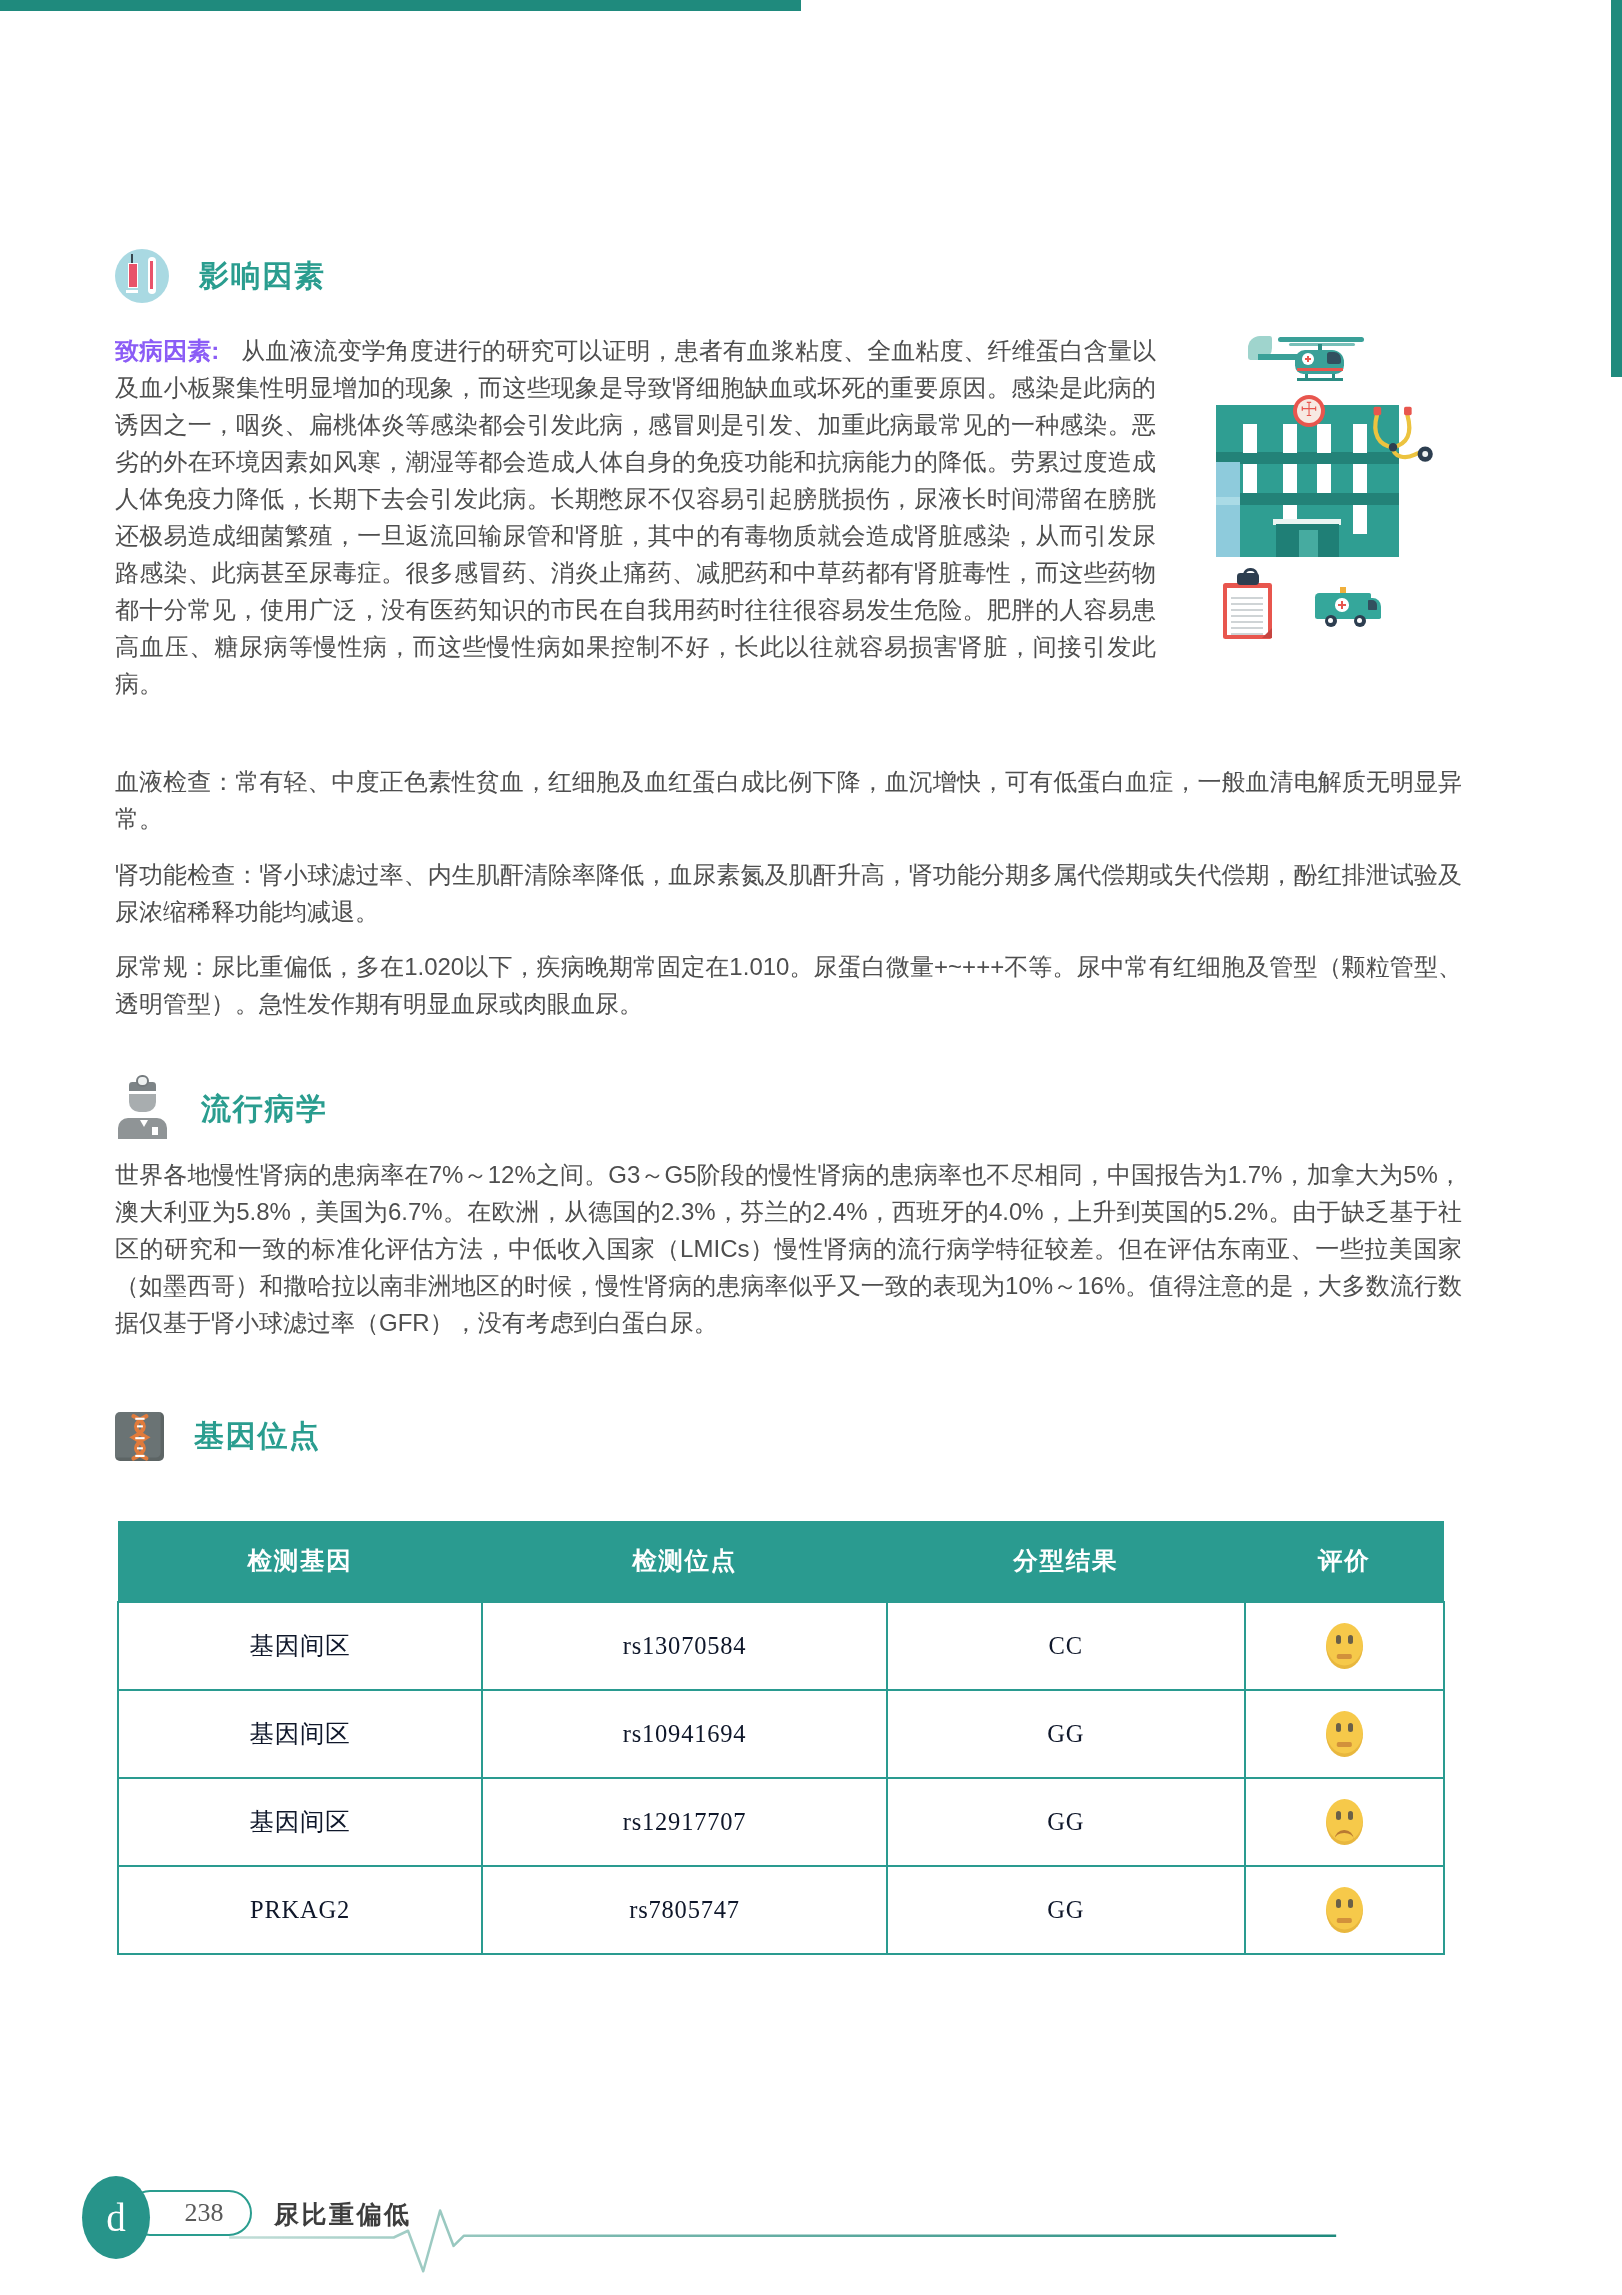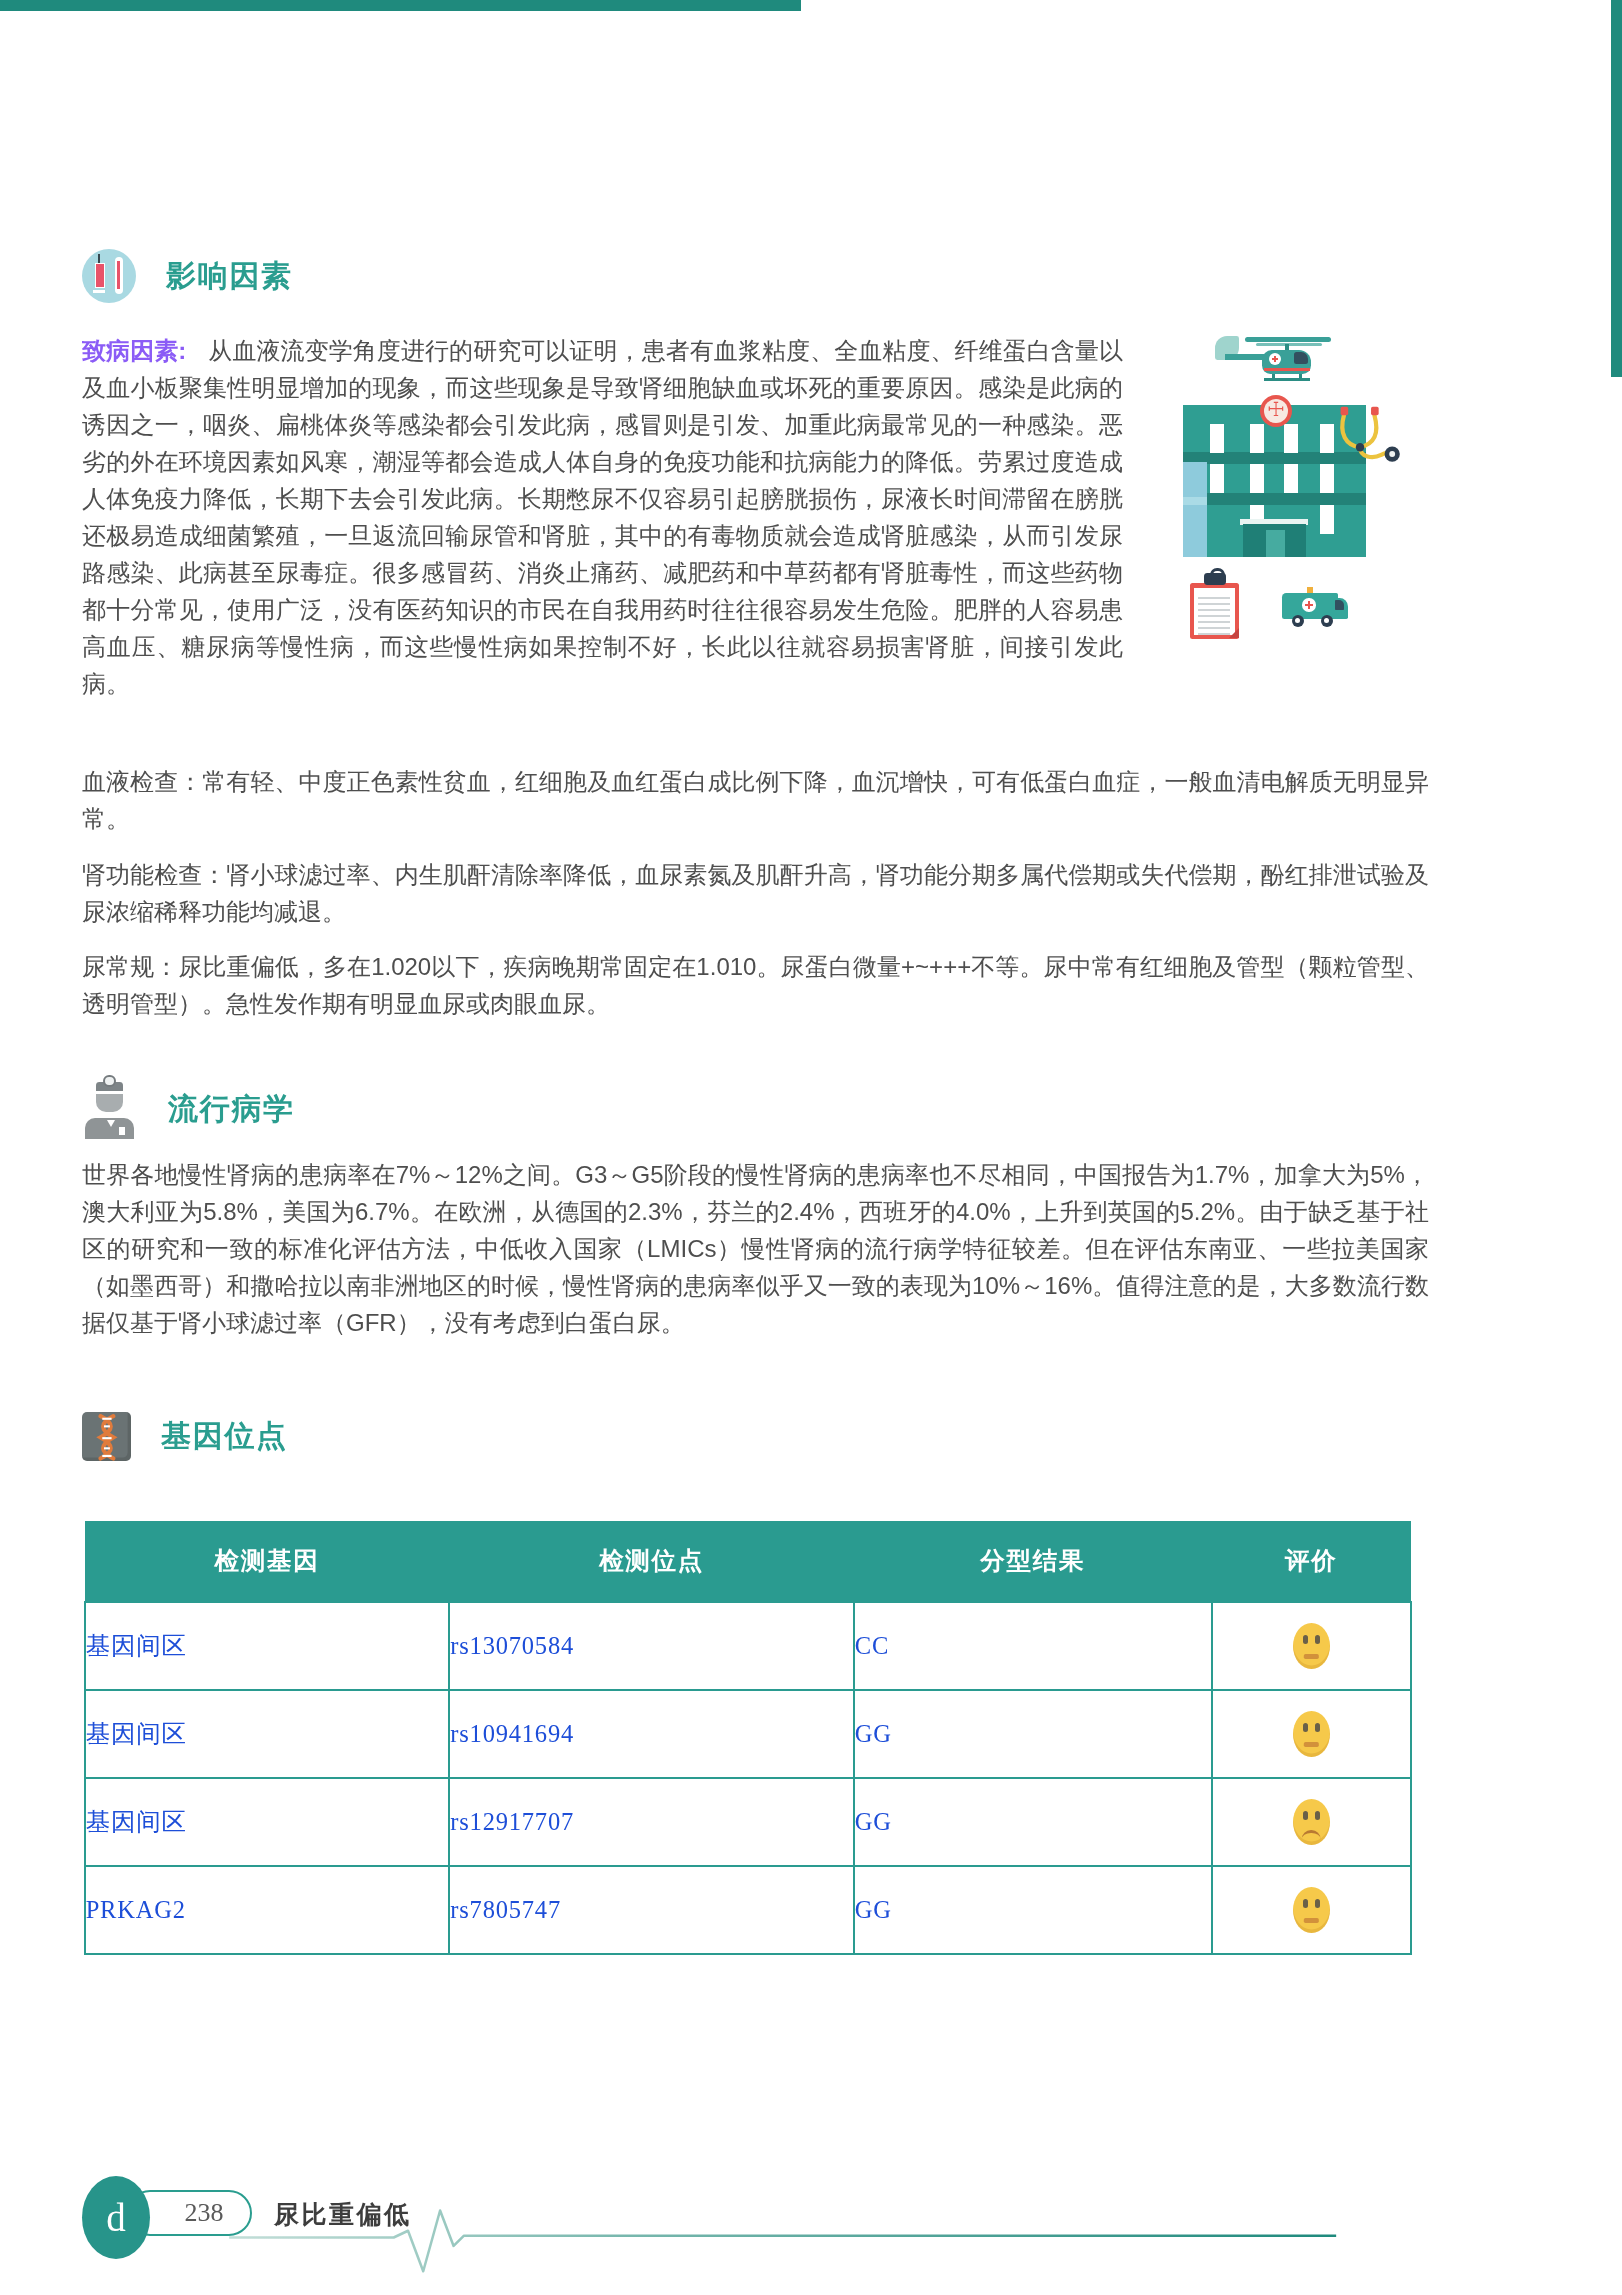--- a/index.html
+++ b/index.html
@@ -5,21 +5,21 @@
   * { margin:0; padding:0; box-sizing:border-box; }
   html,body { background:#ffffff; }
   .page {
     position:relative; width:1622px; height:2295px; background:#fff; overflow:hidden;
     font-family:"Liberation Sans","DejaVu Sans",sans-serif; color:#4e4e4e;
   }
   
   .deco-top { position:absolute; left:0; top:0; width:801px; height:11px; background:#1f8a7d; }
   .deco-right { position:absolute; right:0; top:0; width:11px; height:377px; background:#1f8a7d; }
 
-  .content { position:relative; padding:0 82px; }
+  .content { position:relative; padding:0 115px; }
 
   
   .sec { position:relative; }
   .sec-head { display:flex; align-items:center; gap:30px; height:56px; }
   .sec-title { font-size:30px; font-weight:700; color:#2a9d8f; letter-spacing:1.7px; }
   .icon-circle { position:relative; width:54px; height:54px; border-radius:50%; background:#a9d9e2; flex:0 0 54px; }
 
   
   .syr { position:absolute; left:12.7px; top:13.5px; width:10px; height:25px; background:#e8536a; border:1.7px solid #fff; }
   .syr::before { content:''; position:absolute; left:2.5px; top:-10px; width:1.7px; height:9.3px; background:#38474f; }
@@ -105,21 +105,21 @@
   .amb-wheel { position:absolute; top:34px; width:12px; height:12px; background:#2d3e50; border-radius:50%; }
   .amb-wheel::before { content:''; position:absolute; left:3.4px; top:3.4px; width:5px; height:5px; background:#fff; border-radius:50%; }
   .amb-wheel.w1 { left:10px; } .amb-wheel.w2 { left:39px; }
   .amb-cross { position:absolute; left:20px; top:17px; width:13.5px; height:13.5px; background:#fff; border-radius:50%; }
   .amb-cross::before { content:''; position:absolute; left:6px; top:2.5px; width:1.7px; height:8.4px; background:#e8564e; }
   .amb-cross::after { content:''; position:absolute; left:2.5px; top:6px; width:8.4px; height:1.7px; background:#e8564e; }
 
   
   .gtable { width:1328px; margin:56px 0 0 1.7px; border-collapse:collapse; table-layout:fixed; }
   .gtable th { background:#2a9b90; color:#fff; font-size:24.5px; font-weight:600; height:81px; letter-spacing:1.7px; }
-  .gtable td { border:2.5px solid #2a9b90; height:88px; text-align:left; vertical-align:middle; font-size:24.5px; color:#1d4ed8; letter-spacing:0.8px; }
+  .gtable td { border:2.5px solid #2a9b90; height:88px; text-align:center; vertical-align:middle; font-size:24.5px; color:#0f172a; letter-spacing:0.8px; }
   .serif { font-family:"Liberation Serif","DejaVu Serif",serif; }
 
   .face { position:relative; width:37px; height:46px; background:#f6c94a; border-radius:50%; margin:0 auto; box-shadow:inset 0 -3.4px 0 rgba(205,150,40,.35); }
   .face .eye { position:absolute; top:12.7px; width:5px; height:8.4px; background:#6a6048; border-radius:2.5px; }
   .face .eye.l { left:10px; } .face .eye.r { right:10px; }
   .face .mouth { position:absolute; left:50%; transform:translateX(-50%); bottom:9.3px; width:14.4px; height:5px; background:#d2913b; border-radius:1.7px; }
   .face[data-mood="sad"] .mouth { background:transparent; width:18.6px; height:9.3px; border-top:3.4px solid #b97a32; border-radius:50% 50% 0 0 / 100% 100% 0 0; bottom:5px; }
 
   
   .ekg { position:absolute; left:144px; top:2197px; }

